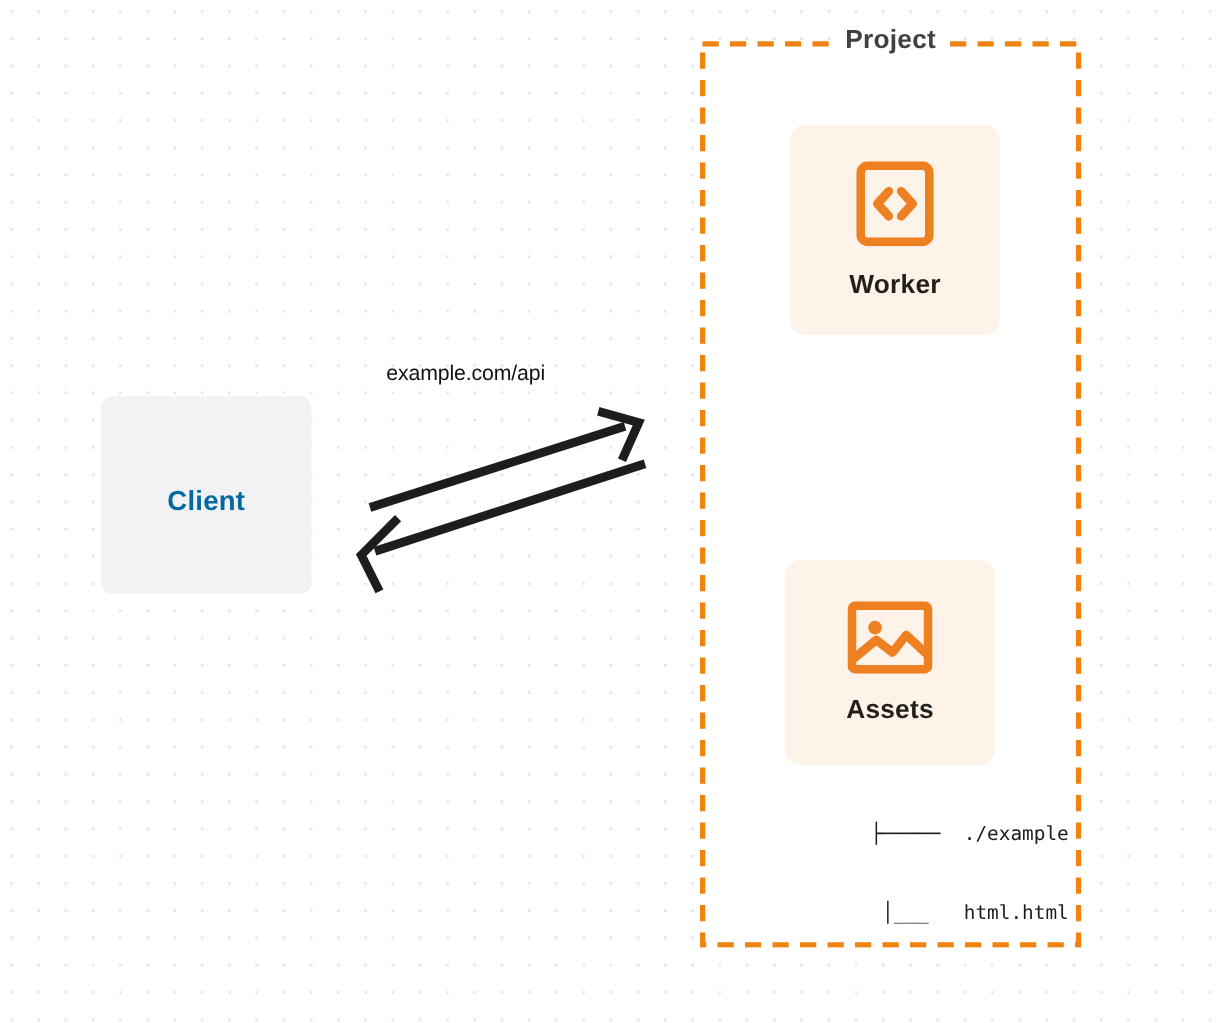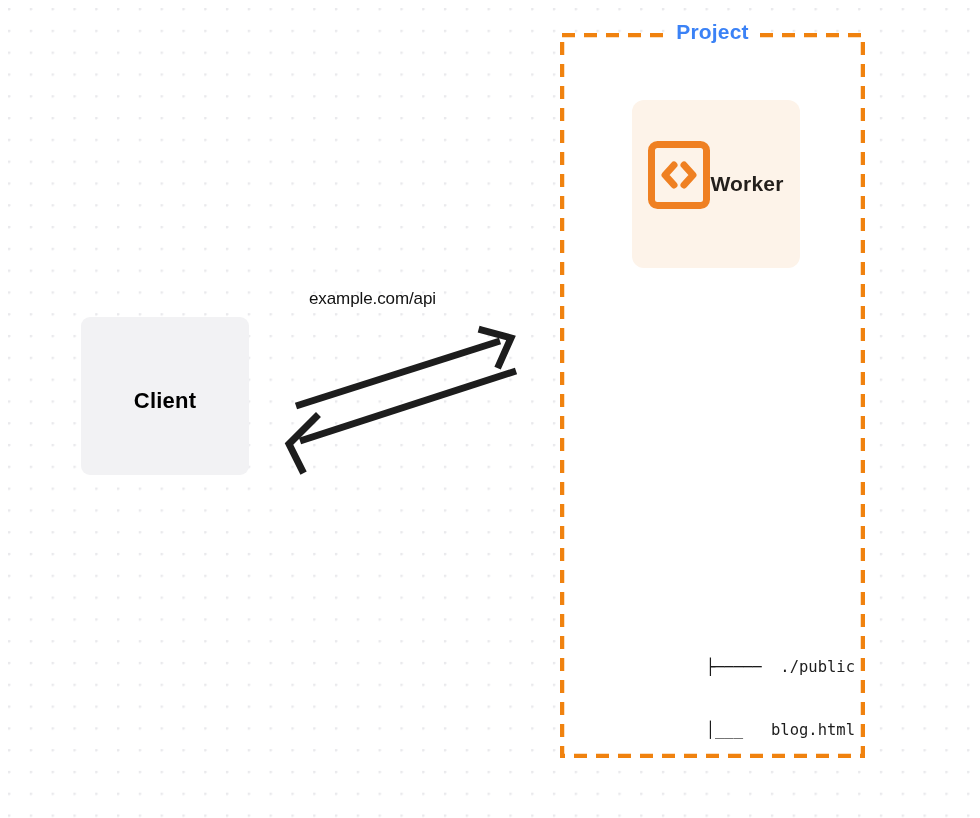--- a/index.html
+++ b/index.html
@@ -33,21 +33,21 @@
     height: 158px;
     background-color: #f2f2f4;
     border-radius: 9px;
     display: flex;
     align-items: center;
     justify-content: center;
   }
   #client-box .node-label {
     font-size: 22px;
     font-weight: bold;
-    color: #000000;
+    color: #0369a1;
     letter-spacing: 0.2px;
     margin-top: 10px;
   }
 
   
   #arrow-layer {
     position: absolute;
     left: 0;
     top: 0;
     width: 980px;
@@ -86,31 +86,32 @@
   }
   #project-title {
     position: absolute;
     left: 50%;
     top: -13px;
     transform: translateX(-50%);
     background-color: #ffffff;
     padding: 0 6px;
     font-size: 21px;
     font-weight: bold;
-    color: #3b82f6;
+    color: #404040;
     letter-spacing: 0.2px;
     white-space: nowrap;
   }
 
   
   .card {
     position: absolute;
     background-color: #fdf3e9;
     border-radius: 12px;
     display: flex;
+    flex-direction: column;
     align-items: center;
     justify-content: center;
   }
   .card .card-icon {
     display: block;
   }
   .card .card-label {
     font-size: 21px;
     font-weight: bold;
     color: #231f1c;
@@ -186,21 +187,31 @@
       <span class="card-icon">
         <svg viewBox="0 0 62 68" width="62" height="68">
           <rect x="3.5" y="3.5" width="55" height="61" rx="6" ry="6" fill="none" stroke="#ef8022" stroke-width="7"></rect>
           <polyline points="26,24 17,34 26,44" fill="none" stroke="#ef8022" stroke-width="7" stroke-linecap="round" stroke-linejoin="round"></polyline>
           <polyline points="36,24 45,34 36,44" fill="none" stroke="#ef8022" stroke-width="7" stroke-linecap="round" stroke-linejoin="round"></polyline>
         </svg>
       </span>
       <span class="card-label">Worker</span>
     </div>
 
+    <div id="assets-card" class="card">
+      <span class="card-icon">
+        <svg viewBox="0 0 68 58" width="68" height="58">
+          <rect x="3.5" y="3.5" width="61" height="51" rx="3" ry="3" fill="none" stroke="#ef8022" stroke-width="7"></rect>
+          <circle cx="22" cy="21" r="5.5" fill="#ef8022"></circle>
+          <polyline points="6,45 23,31 36,41 47,27 62,41" fill="none" stroke="#ef8022" stroke-width="7" stroke-linecap="round" stroke-linejoin="round"></polyline>
+        </svg>
+      </span>
+      <span class="card-label">Assets</span>
+    </div>
 
     <div id="file-tree">
-      <div class="tree-line">├─────  ./public</div>
-      <div class="tree-line">      │___   blog.html</div>
+      <div class="tree-line">├─────  ./example</div>
+      <div class="tree-line">      │___   html.html</div>
       
     </div>
 
   </div>
 </div>
 
 </body></html>

